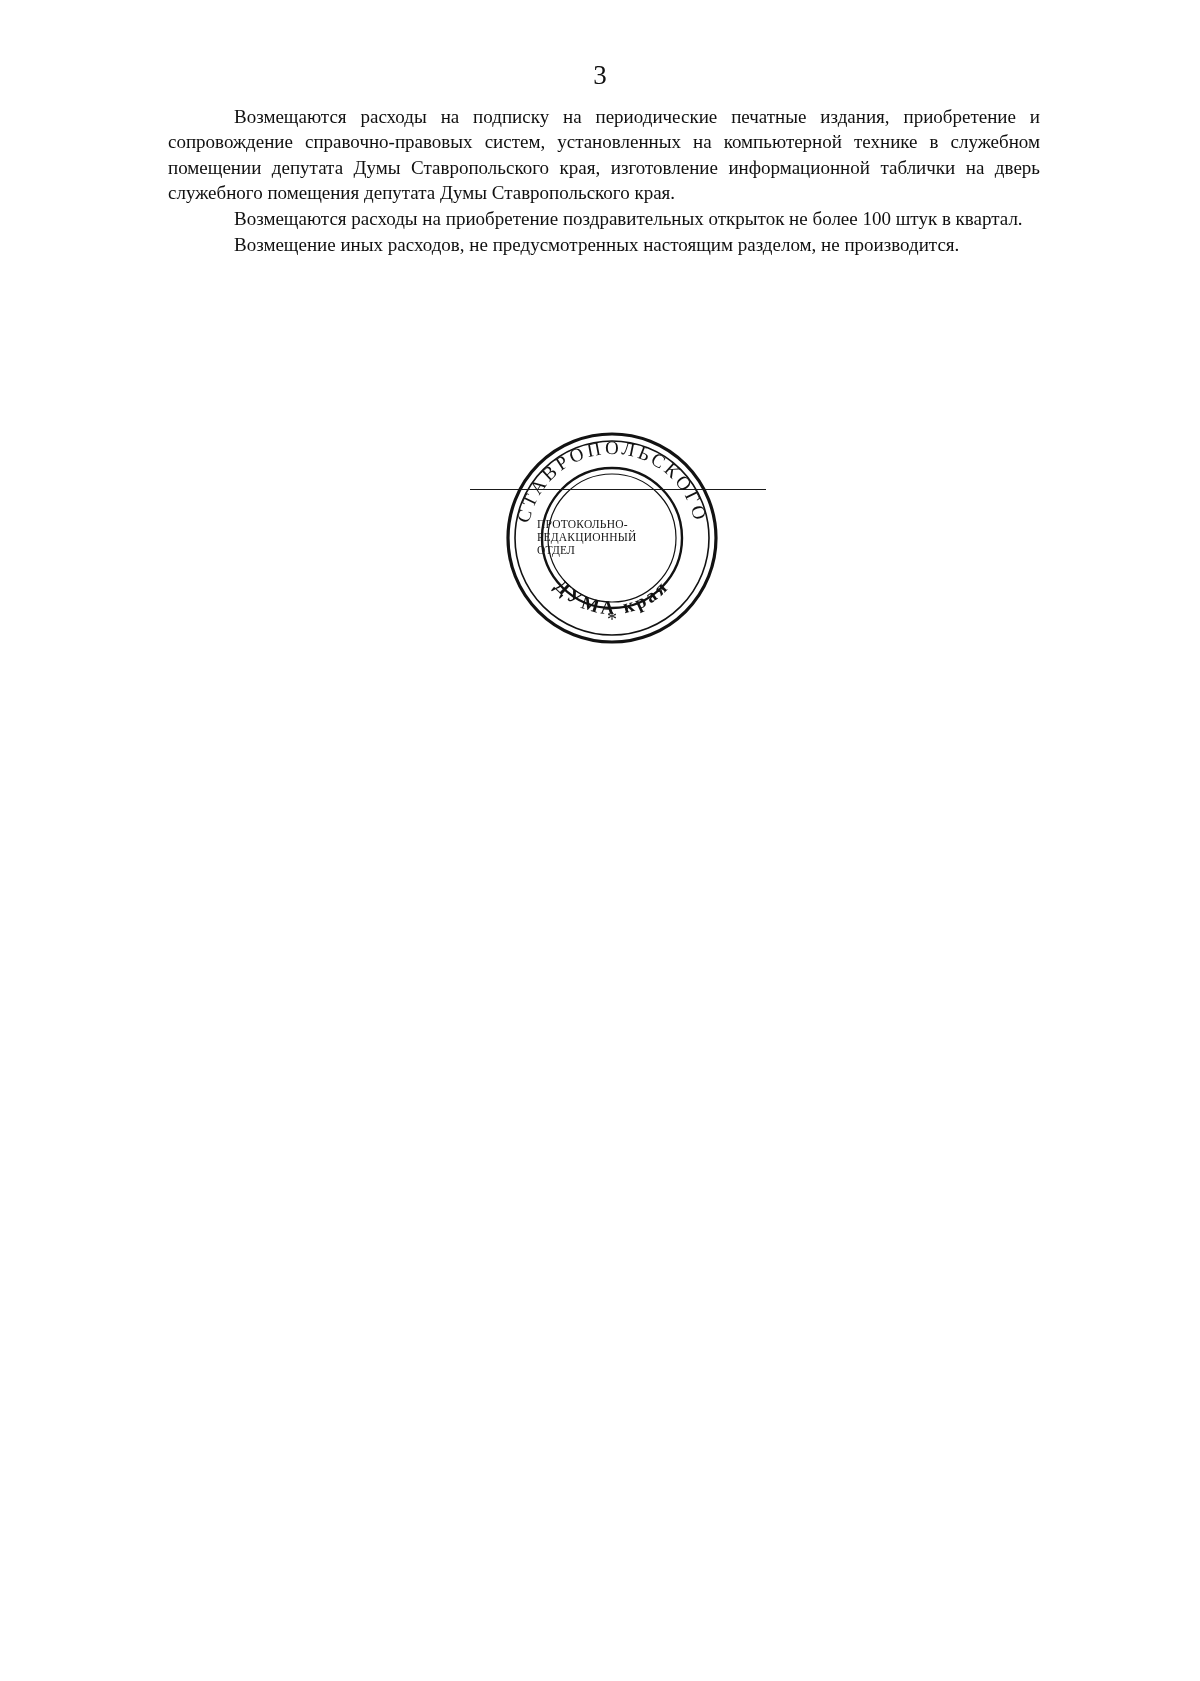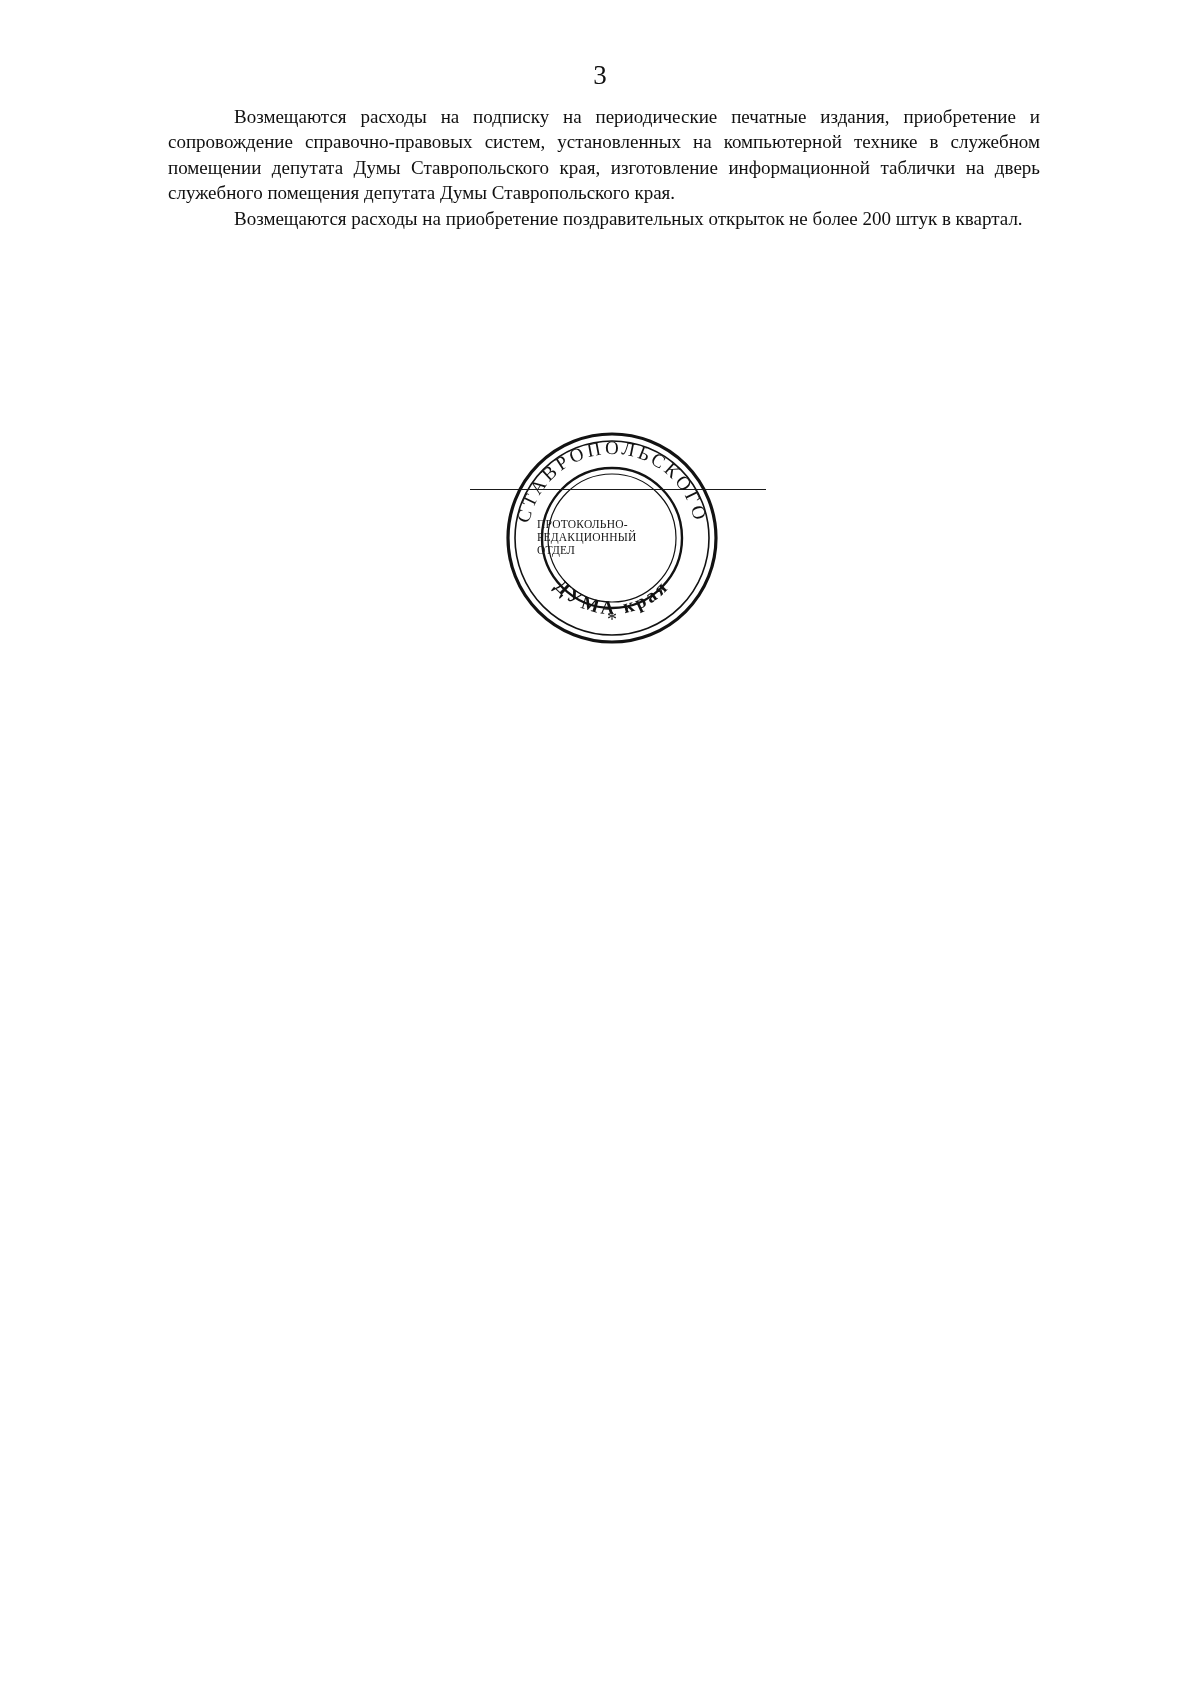--- a/index.html
+++ b/index.html
@@ -105,21 +105,22 @@
 </style>
 </head>
 <body>
 
 <div class="page">
 
   <div class="page-number">3</div>
 
   <div class="body-text">
     <p class="para">Возмещаются расходы на подписку на периодические печатные издания, приобретение и сопровождение справочно-правовых систем, установленных на компьютерной технике в служебном помещении депутата Думы Ставропольского края, изготовление информационной таблички на дверь служебного помещения депутата Думы Ставропольского края.</p>
-    <p class="para">Возмещаются расходы на приобретение поздравительных открыток не более 200 штук в квартал.</p>
+    <p class="para">Возмещаются расходы на приобретение поздравительных открыток не более 100 штук в квартал.</p>
+    <p class="para">Возмещение иных расходов, не предусмотренных настоящим разделом, не производится.</p>
   </div>
 
   <div class="sign-area">
 
     <div class="sign-line"></div>
 
     <div class="stamp">
       <svg viewBox="0 0 216 216" xmlns="http://www.w3.org/2000/svg" aria-hidden="true">
         <defs>
           <path id="arcTop" d="M 24,108 A 84,84 0 0 1 192,108" fill="none"></path>

